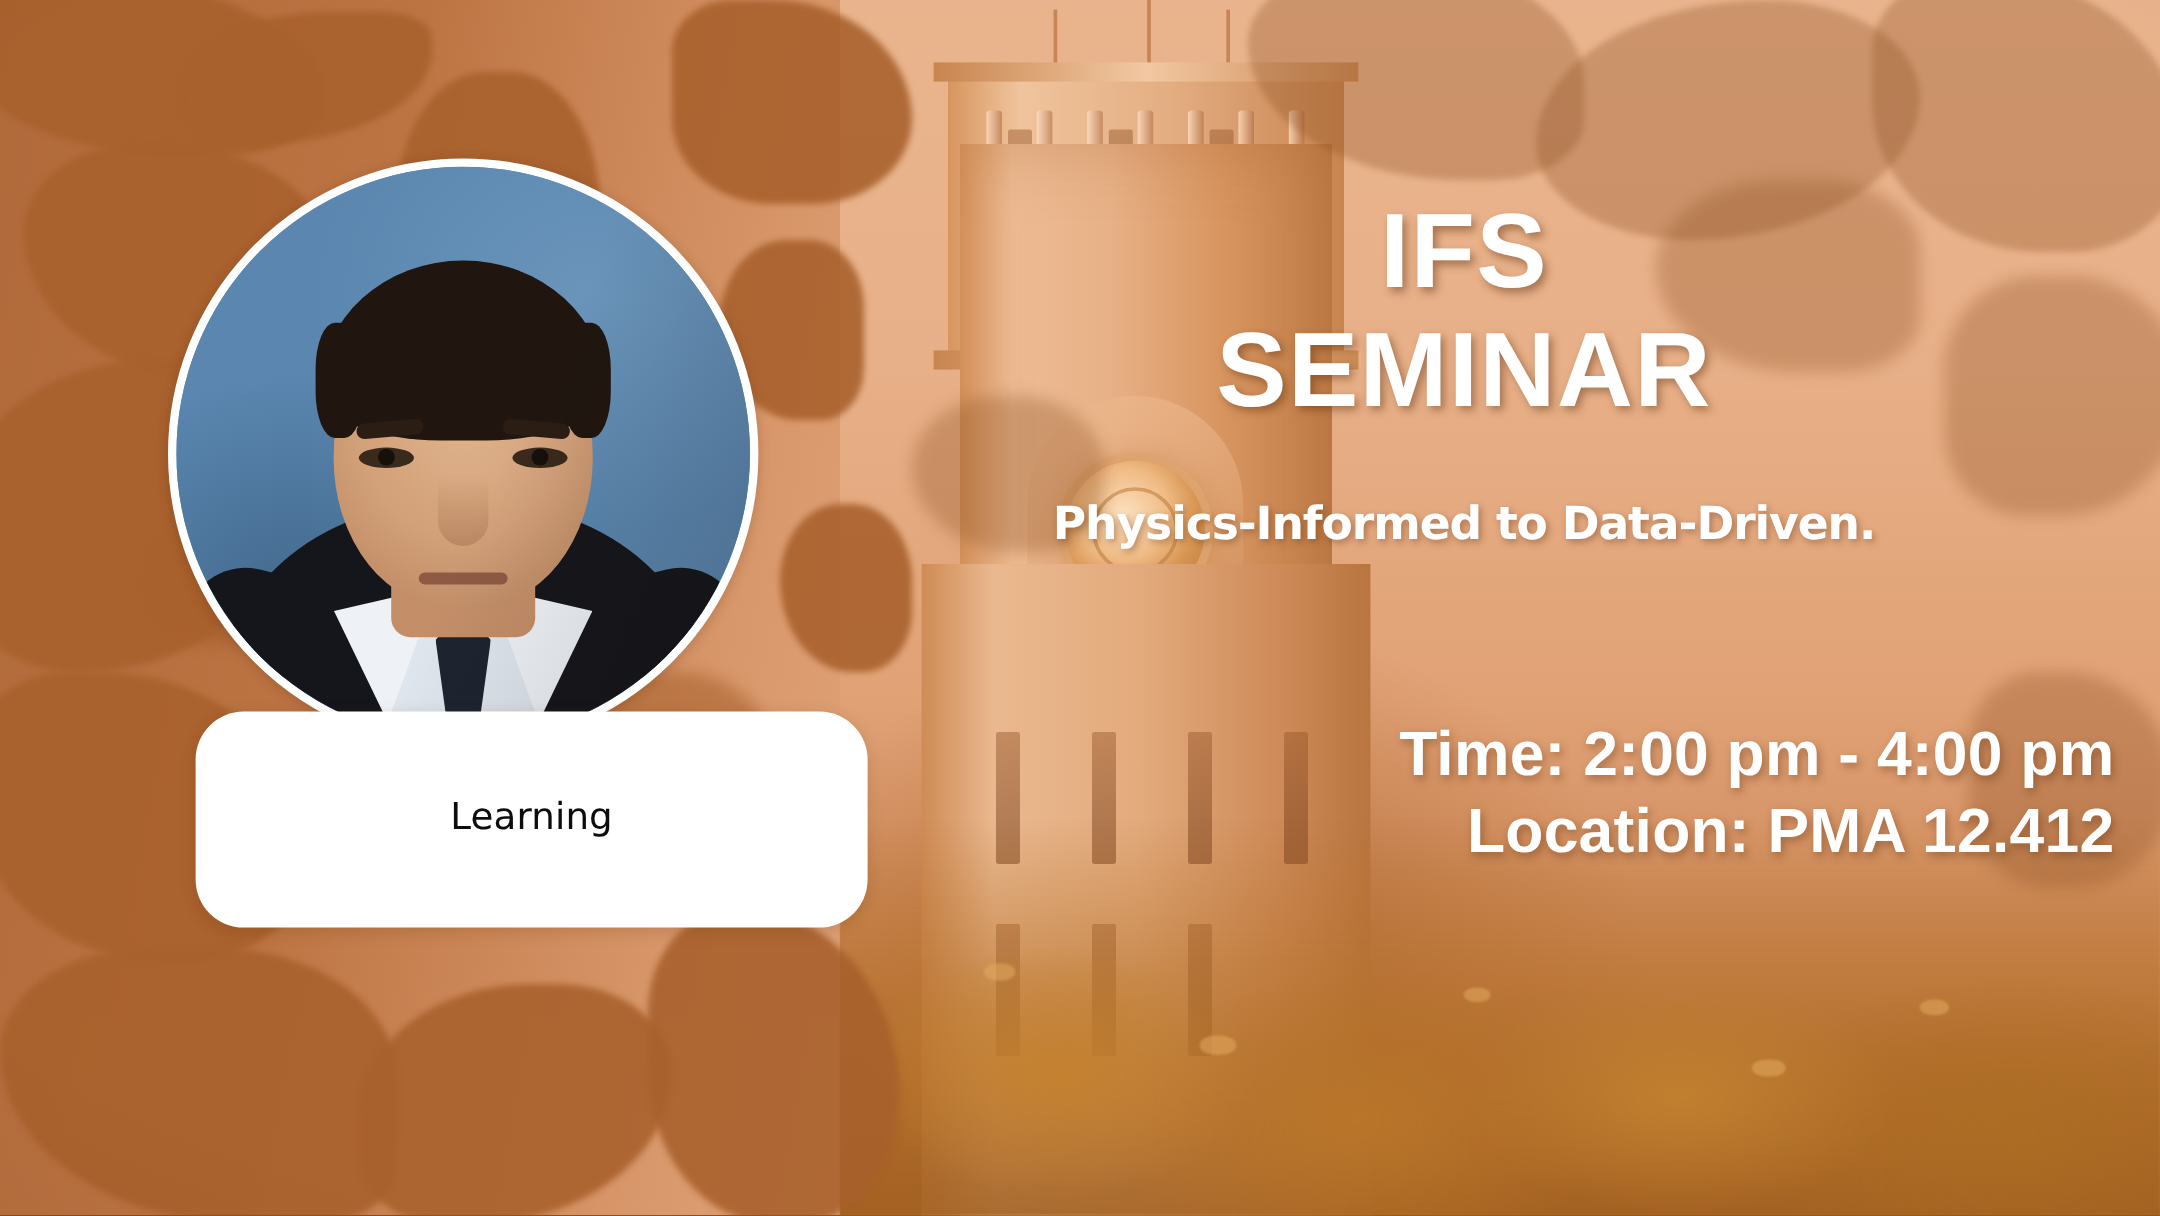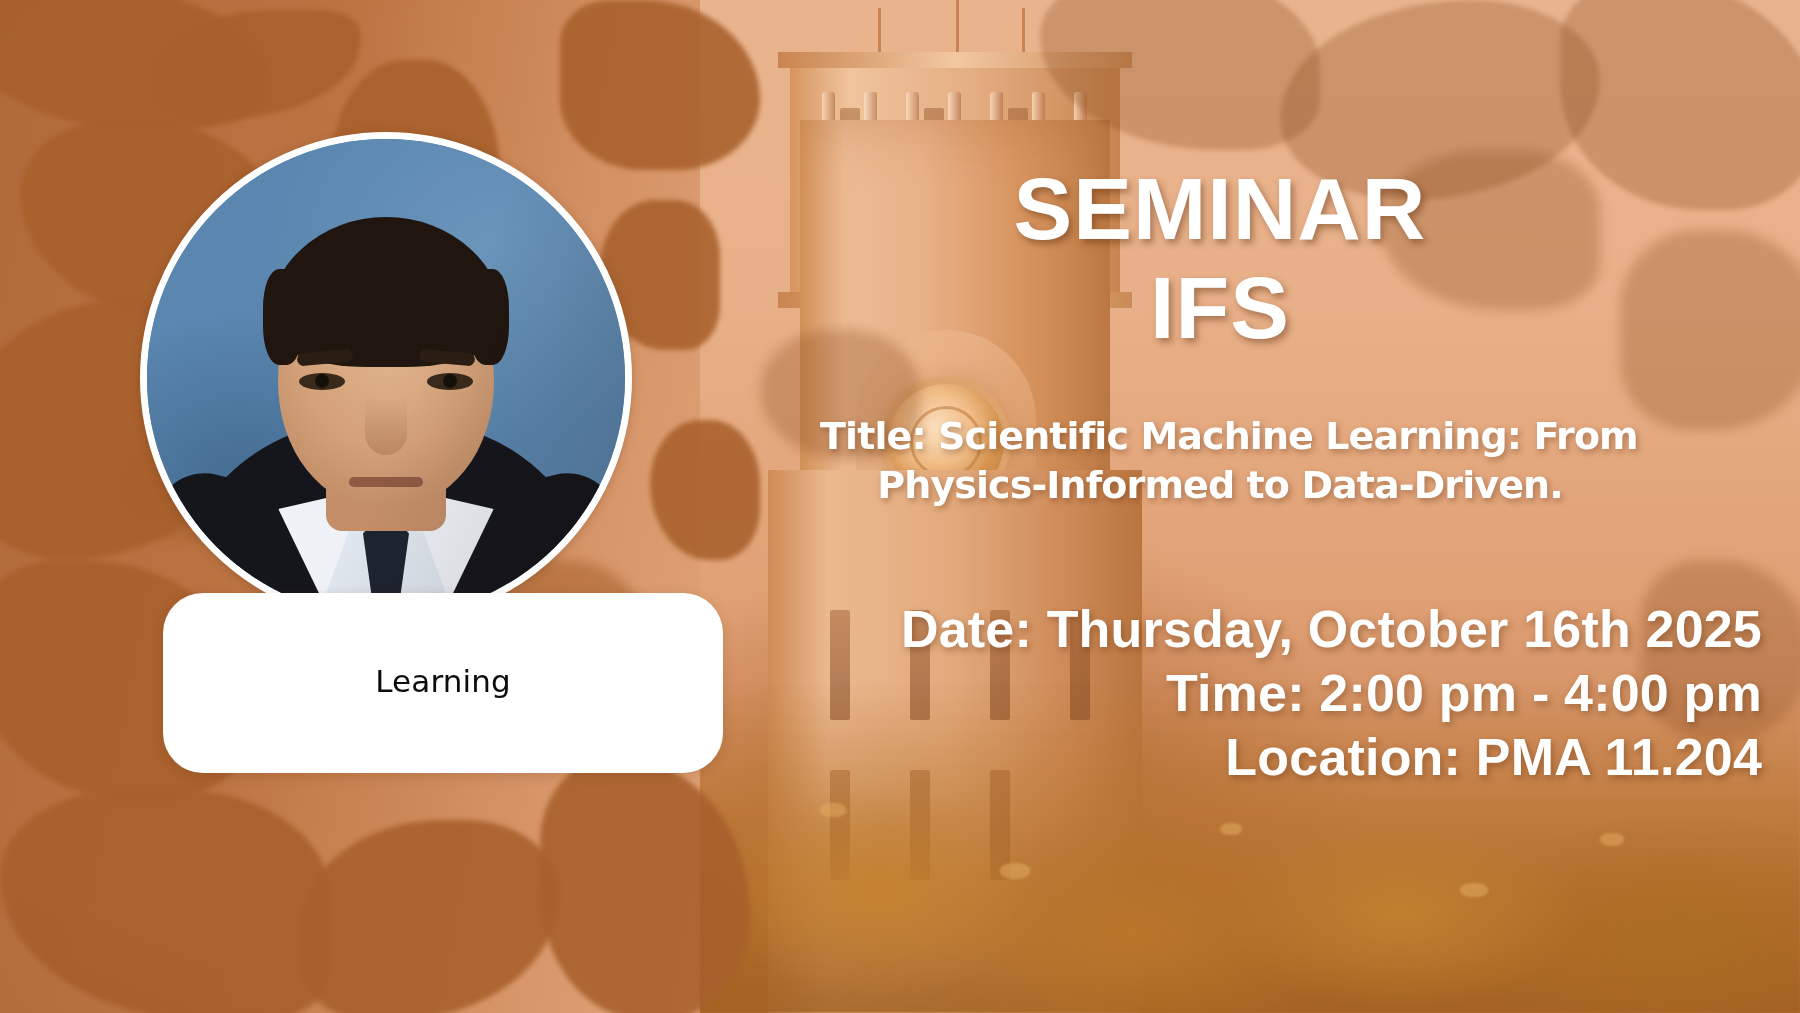--- a/index.html
+++ b/index.html
@@ -392,28 +392,26 @@
       <div class="mouth"></div>
       <div class="shade"></div>
     </div>
   </div>
 
   <div class="speaker-card">
     <div class="line">Learning</div>
   </div>
 
   <div class="heading-block">
+    <div class="hl">IFS</div>
     <div class="hl">SEMINAR</div>
-    <div class="hl">IFS</div>
   </div>
 
   <div class="title-block">
-    <div class="tl">Title: Scientific Machine Learning: From</div>
     <div class="tl">Physics-Informed to Data-Driven.</div>
   </div>
 
   <div class="details-block">
-    <div class="dl">Date: Thursday, October 16th 2025</div>
     <div class="dl">Time: 2:00 pm - 4:00 pm</div>
-    <div class="dl">Location: PMA 11.204</div>
+    <div class="dl">Location: PMA 12.412</div>
   </div>
 
 </div>
 
 </body></html>

